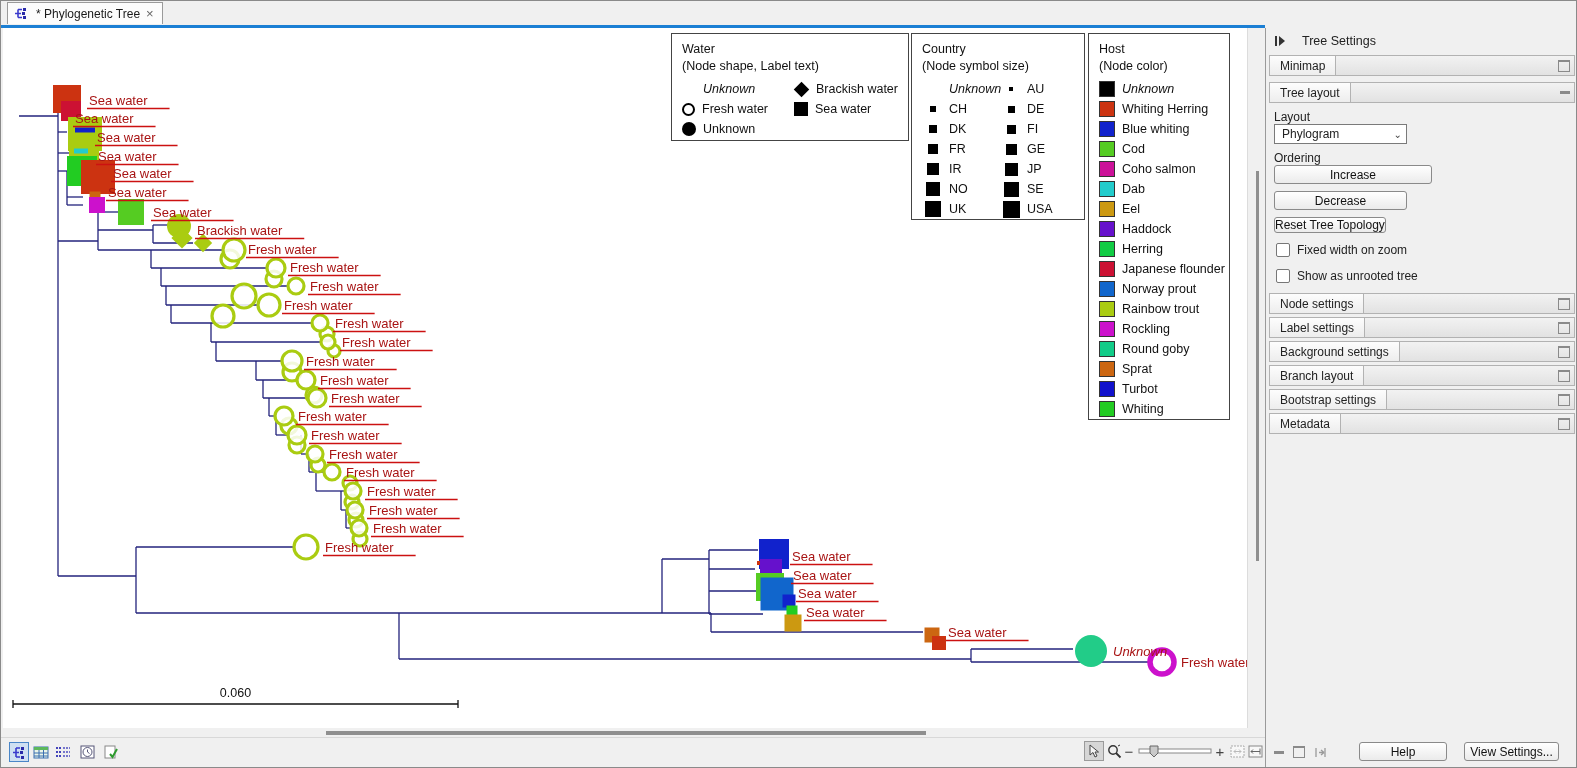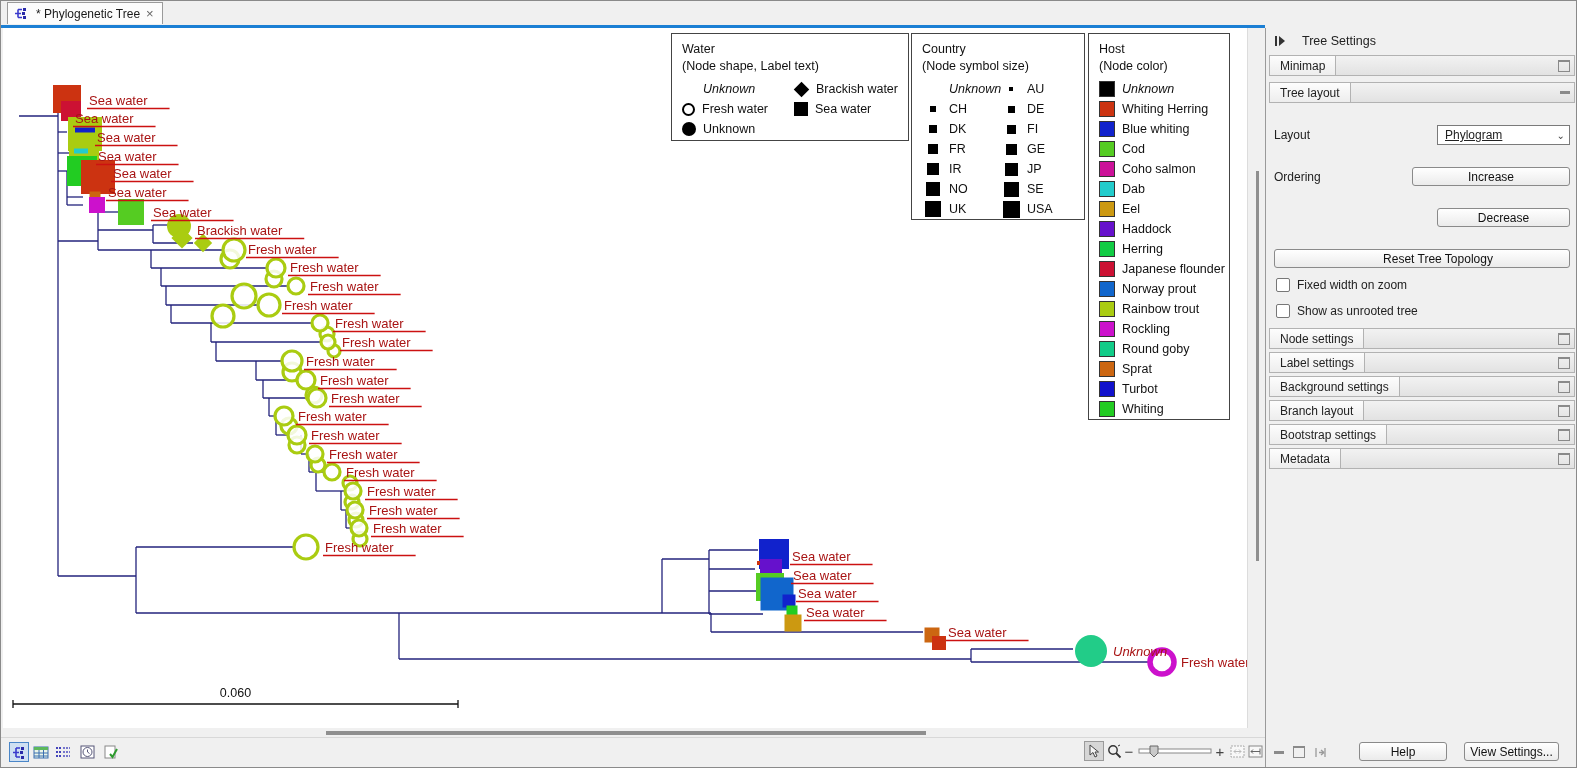--- a/index.html
+++ b/index.html
@@ -30,25 +30,25 @@
   .viewicon{position:absolute;top:4px;width:20px;height:20px;display:flex;align-items:center;justify-content:center;}
   .viewicon.sel{background:#cfe0f2;border:1px solid #4a86c8;box-sizing:border-box;}
   .zctrl{position:absolute;top:3px;display:flex;align-items:center;justify-content:center;height:20px;color:#333;}
   .zbtn{font-size:15px;color:#444;}
   
   #sidebar{position:absolute;left:1264px;top:27px;width:313px;height:741px;background:#f0f0f0;border-left:1px solid #9a9a9a;box-sizing:border-box;font-size:12px;color:#222;}
   #sb-header{display:flex;align-items:center;gap:16px;padding:6px 8px 4px 8px;font-size:12.5px;}
   .groupbar{display:flex;align-items:center;margin:3px 3px 0 3px;height:19px;border:1px solid #b2b2b2;background:linear-gradient(#fbfbfb,#e6e6e6);}
   .groupbar .gb-label{display:flex;align-items:center;height:100%;padding:0 10px;border-right:1px solid #b2b2b2;background:linear-gradient(#fdfdfd,#ededed);white-space:nowrap;}
   .groupbar .gb-rest{flex:1;height:100%;background:linear-gradient(#f2f2f2,#e2e2e2);display:flex;align-items:center;justify-content:flex-end;padding-right:4px;}
-  .panelrow{display:flex;align-items:center;margin:22px 8px 0 8px;}
+  .panelrow{display:flex;align-items:flex-start;margin:7px 8px 0 8px;flex-direction:column;}
   .panelrow .pr-label{flex:1;}
   .sbtn{display:flex;align-items:center;justify-content:center;height:19px;border:1px solid #8a8a8a;border-radius:3px;background:linear-gradient(#ffffff,#ebebeb);font-size:12px;color:#111;box-sizing:border-box;}
   .sel-box{display:flex;align-items:center;height:20px;width:133px;border:1px solid #7a7a7a;background:#ffffff;box-sizing:border-box;padding:0 4px 0 7px;}
-  .sel-box .sel-val{flex:1;text-decoration:underline;}
+  .sel-box .sel-val{flex:1;}
   .chev{font-size:10px;color:#444;}
   .checkrow{display:flex;align-items:center;gap:7px;margin:10px 8px 0 10px;}
   .cbox{width:12px;height:12px;border:1px solid #777;border-radius:2px;background:#fff;flex:none;}
   .resticon{width:10px;height:9px;border:1px solid #8a8a8a;border-top:2px solid #8a8a8a;background:transparent;}
   .minicon{width:10px;height:3px;background:#8a8a8a;}
   #sb-bottom{position:absolute;left:0;bottom:5px;width:100%;height:22px;}
   #sb-bottom .sbtn{position:absolute;}
   .graybits{position:absolute;left:8px;top:4px;display:flex;gap:9px;align-items:center;color:#9a9a9a;font-size:11px;}
 </style>
 </head>
@@ -577,21 +577,21 @@
       </div>
     </div>
     <div class="panelrow">
       <span class="pr-label">Ordering</span>
       <div class="sbtn" style="width:158px;">Increase</div>
     </div>
     <div class="panelrow" style="justify-content:flex-end;">
       <div class="sbtn" style="width:133px;">Decrease</div>
     </div>
     <div class="panelrow">
-      <div class="sbtn" style="flex:1;padding-left:32px;">Reset Tree Topology</div>
+      <div class="sbtn" style="flex:1;">Reset Tree Topology</div>
     </div>
     <div class="checkrow">
       <span class="cbox"></span>
       <span>Fixed width on zoom</span>
     </div>
     <div class="checkrow" style="margin-top:12px;margin-bottom:10px;">
       <span class="cbox"></span>
       <span>Show as unrooted tree</span>
     </div>
 

